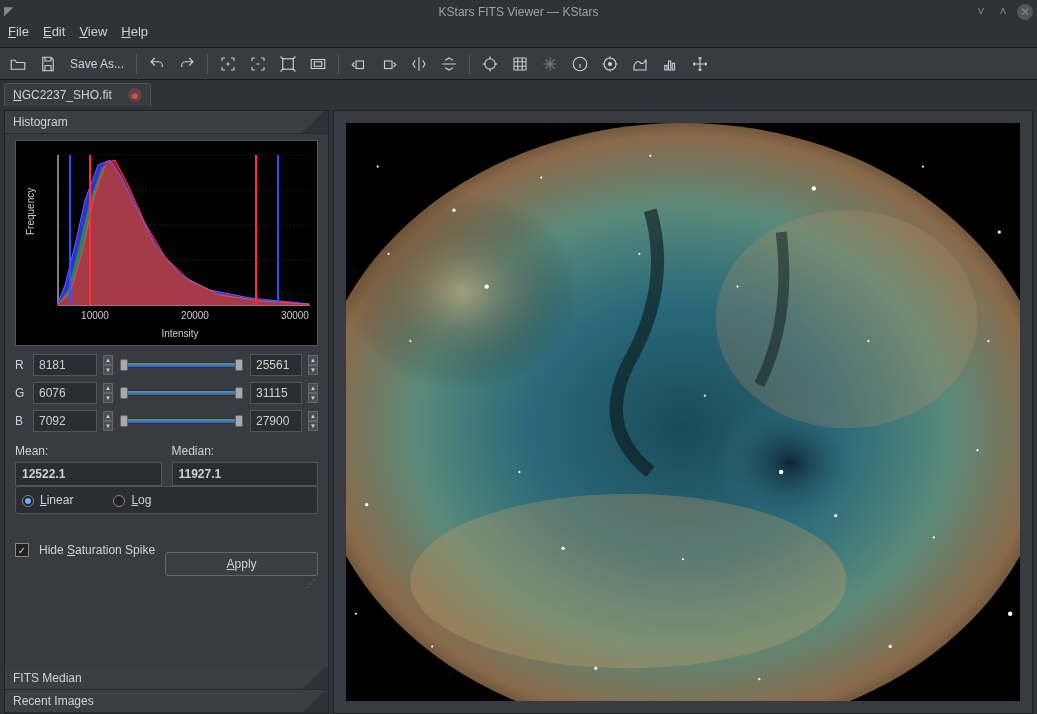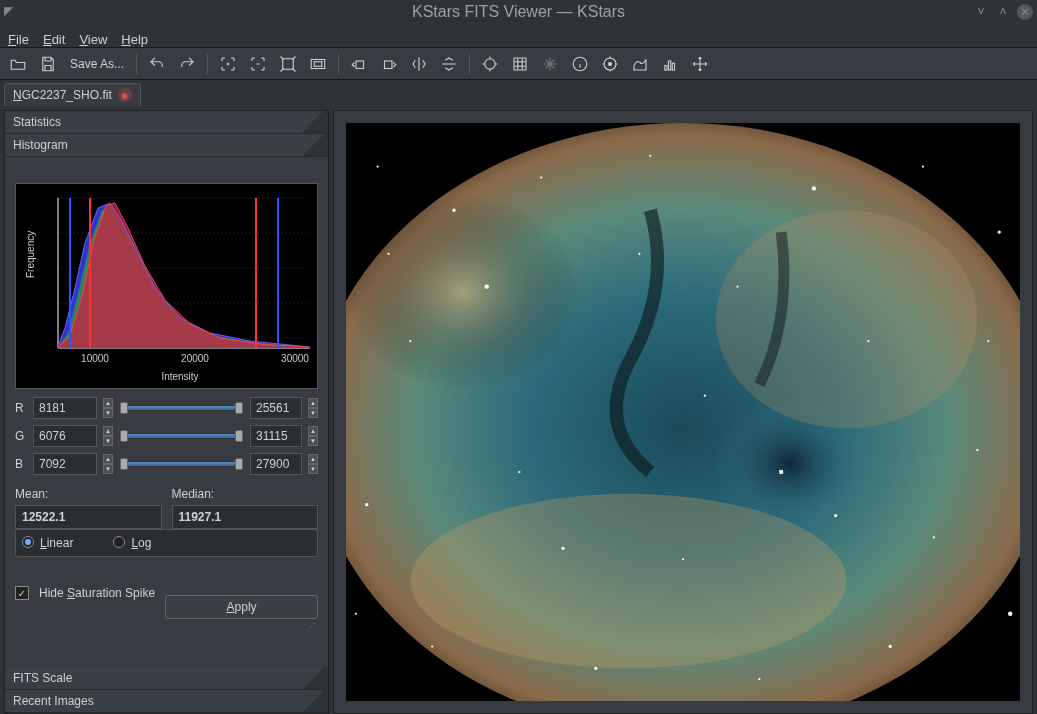--- a/index.html
+++ b/index.html
@@ -1,65 +1,65 @@
 <!DOCTYPE html>
 <html><head>
 <meta charset="utf-8">
 <style>
 * { margin: 0; padding: 0; box-sizing: border-box; font-family: sans-serif; }
 body { background: #2e3338; color: #d0d0d0; width: 1037px; height: 714px; overflow: hidden; font-size: 12px; }
 
 .titlebar { height: 24px; background: #2e3338; display: flex; align-items: center; justify-content: center; position: relative; }
-.titlebar-text { color: #a0a0a0; font-size: 16px; }
+.titlebar-text { color: #a0a0a0; font-size: 12px; }
 .titlebar-controls { position: absolute; right: 4px; display: flex; gap: 6px; }
 .titlebar-controls span { width: 16px; height: 16px; display: flex; align-items: center; justify-content: center; color: #888; cursor: pointer; }
 .app-icon { position: absolute; left: 4px; top: 4px; width: 16px; height: 16px; color: #888; }
 
-.menubar { height: 24px; display: flex; align-items: flex-end; padding: 0 8px; gap: 14px; background: #2e3338; border-bottom: 1px solid #1a1a1a; }
+.menubar { height: 24px; display: flex; align-items: flex-start; padding: 0 8px; gap: 14px; background: #2e3338; border-bottom: 1px solid #1a1a1a; }
 .menubar-item { cursor: pointer; font-size: 13px; }
 .menubar-item u { text-decoration: underline; }
 
 .toolbar { height: 32px; background: #383c42; display: flex; align-items: center; padding: 0 6px; gap: 6px; border-bottom: 1px solid #1a1a1a; }
 .tool-btn { width: 24px; height: 24px; display: flex; align-items: center; justify-content: center; cursor: pointer; color: #ccc; border-radius: 3px; }
 .tool-text { cursor: pointer; font-size: 12px; padding: 0 4px; }
 .tool-sep { width: 1px; height: 20px; background: #555; margin: 0 2px; }
 
 .tabbar { height: 26px; display: flex; align-items: flex-end; padding: 0 4px; background: #2e3338; }
-.tab { background: #383c42; border: 1px solid #555; border-bottom: none; padding: 4px 8px; display: flex; align-items: center; gap: 6px; border-radius: 4px 4px 0 0; font-size: 12px; }
+.tab { background: #383c42; border: 1px solid #555; border-bottom: none; padding: 4px 8px; display: flex; align-items: center; gap: 16px; border-radius: 4px 4px 0 0; font-size: 12px; }
 .tab-close { color: #d05050; font-size: 14px; cursor: pointer; width: 14px; height: 14px; display: flex; align-items: center; justify-content: center; border-radius: 7px; background: rgba(200,80,80,0.3); }
 
 .main { display: flex; height: 612px; padding: 4px; gap: 4px; }
 
 .left-panel { width: 325px; background: #383c42; border: 1px solid #222; display: flex; flex-direction: column; overflow: hidden; }
 
 .panel-header { background: #3a3f45; padding: 4px 8px; font-size: 12px; border-bottom: 1px solid #2a2a2a; position: relative; cursor: pointer; }
 .panel-header::after { content: ''; position: absolute; right: 0; top: 0; width: 30px; height: 100%; background: linear-gradient(135deg, #3a3f45 50%, #2e3338 50%); }
 
 .panel-body { padding: 6px 10px; flex: none; }
 
-.histogram-container { background: #000; border: 1px solid #555; padding: 4px; margin-bottom: 8px; margin-top: 20px; }
+.histogram-container { background: #000; border: 1px solid #555; padding: 4px; margin-bottom: 8px; }
 .histogram-svg { display: block; }
 
 .channel-row { display: flex; align-items: center; gap: 6px; margin-bottom: 6px; }
 .channel-label { width: 12px; font-size: 12px; }
 .num-input { background: #2a2e33; border: 1px solid #555; color: #d0d0d0; padding: 3px 5px; font-size: 12px; width: 64px; }
 .num-input-wide { width: 52px; }
 .spin-btns { display: flex; flex-direction: column; }
 .spin-btn { width: 10px; height: 10px; background: #4a4f55; border: 1px solid #666; font-size: 7px; display: flex; align-items: center; justify-content: center; cursor: pointer; }
 .slider-track { flex: 1; height: 6px; background: linear-gradient(to bottom, #5a90c0, #3a6090); border: 1px solid #333; border-radius: 3px; position: relative; }
 .slider-thumb { position: absolute; width: 8px; height: 12px; background: #aaa; border: 1px solid #666; border-radius: 2px; top: -4px; }
 
 .stat-row { display: flex; gap: 10px; margin-top: 12px; }
 .stat-col { flex: 1; }
 .stat-label { font-size: 12px; margin-bottom: 4px; }
 .stat-value { background: #2a2e33; border: 1px solid #555; padding: 4px 6px; font-size: 12px; font-weight: bold; }
 
 .fits-scale-title { font-size: 13px; margin: 10px 0 6px 0; }
 .radio-group { display: flex; background: #2a2e33; border: 1px solid #555; border-radius: 3px; padding: 6px; gap: 40px; }
-.radio-opt { display: flex; align-items: flex-start; gap: 6px; cursor: pointer; }
+.radio-opt { display: flex; align-items: flex-end; gap: 6px; cursor: pointer; }
 .radio-circle { width: 12px; height: 12px; border-radius: 50%; border: 1px solid #888; background: #222; position: relative; }
 .radio-circle.checked::after { content: ''; position: absolute; width: 6px; height: 6px; background: #6ab0ff; border-radius: 50%; top: 2px; left: 2px; }
 
 .bottom-row { display: flex; align-items: center; gap: 10px; margin-top: 10px; }
 .checkbox { width: 14px; height: 14px; border: 1px solid #888; background: #222; display: flex; align-items: center; justify-content: center; font-size: 10px; color: #ccc; }
 .apply-btn { flex: 1; background: #3a3f45; border: 1px solid #666; padding: 4px; cursor: pointer; text-align: center; border-radius: 3px; margin-top: 28px; }
 
 .resize-grip { text-align: right; color: #666; font-size: 10px; padding-right: 2px; margin-top: 2px; }
 
 .image-panel { flex: 1; background: #383c42; border: 1px solid #222; display: flex; align-items: center; justify-content: center; padding: 12px; }
@@ -207,21 +207,20 @@
 
 <div class="tabbar">
   <div class="tab">
     <span><u>N</u>GC2237_SHO.fit</span>
     <span class="tab-close">●</span>
   </div>
 </div>
 
 <div class="main">
   <div class="left-panel">
-    <div class="panel-header">Statistics</div>
     <div class="panel-header">Histogram</div>
 
     <div class="panel-body">
 
       <div class="histogram-container">
         <svg class="histogram-svg" width="296" height="196" viewBox="0 0 296 196">
           <rect x="0" y="0" width="296" height="196" fill="#000"></rect>
 
           <g stroke="#333" stroke-dasharray="1,3">
             <line x1="38" y1="10" x2="290" y2="10"></line>
@@ -331,21 +330,21 @@
 
       <div class="bottom-row">
         <div class="checkbox">✓</div>
         <span>Hide <u>S</u>aturation Spike</span>
         <div class="apply-btn"><u>A</u>pply</div>
       </div>
       <div class="resize-grip">⋰</div>
     </div>
 
     <div style="flex:1"></div>
-    <div class="panel-header">FITS Scale</div>
+    <div class="panel-header">FITS Median</div>
     <div class="panel-header">Recent Images</div>
   </div>
 
   <div class="image-panel">
     <div class="nebula-image">
       <svg width="100%" height="100%" viewBox="0 0 660 530" preserveAspectRatio="xMidYMid slice">
         <defs>
           <radialGradient id="neb1" cx="50%" cy="50%" r="60%">
             <stop offset="0%" stop-color="#1a4a5a"></stop>
             <stop offset="35%" stop-color="#2a6a7a"></stop>

